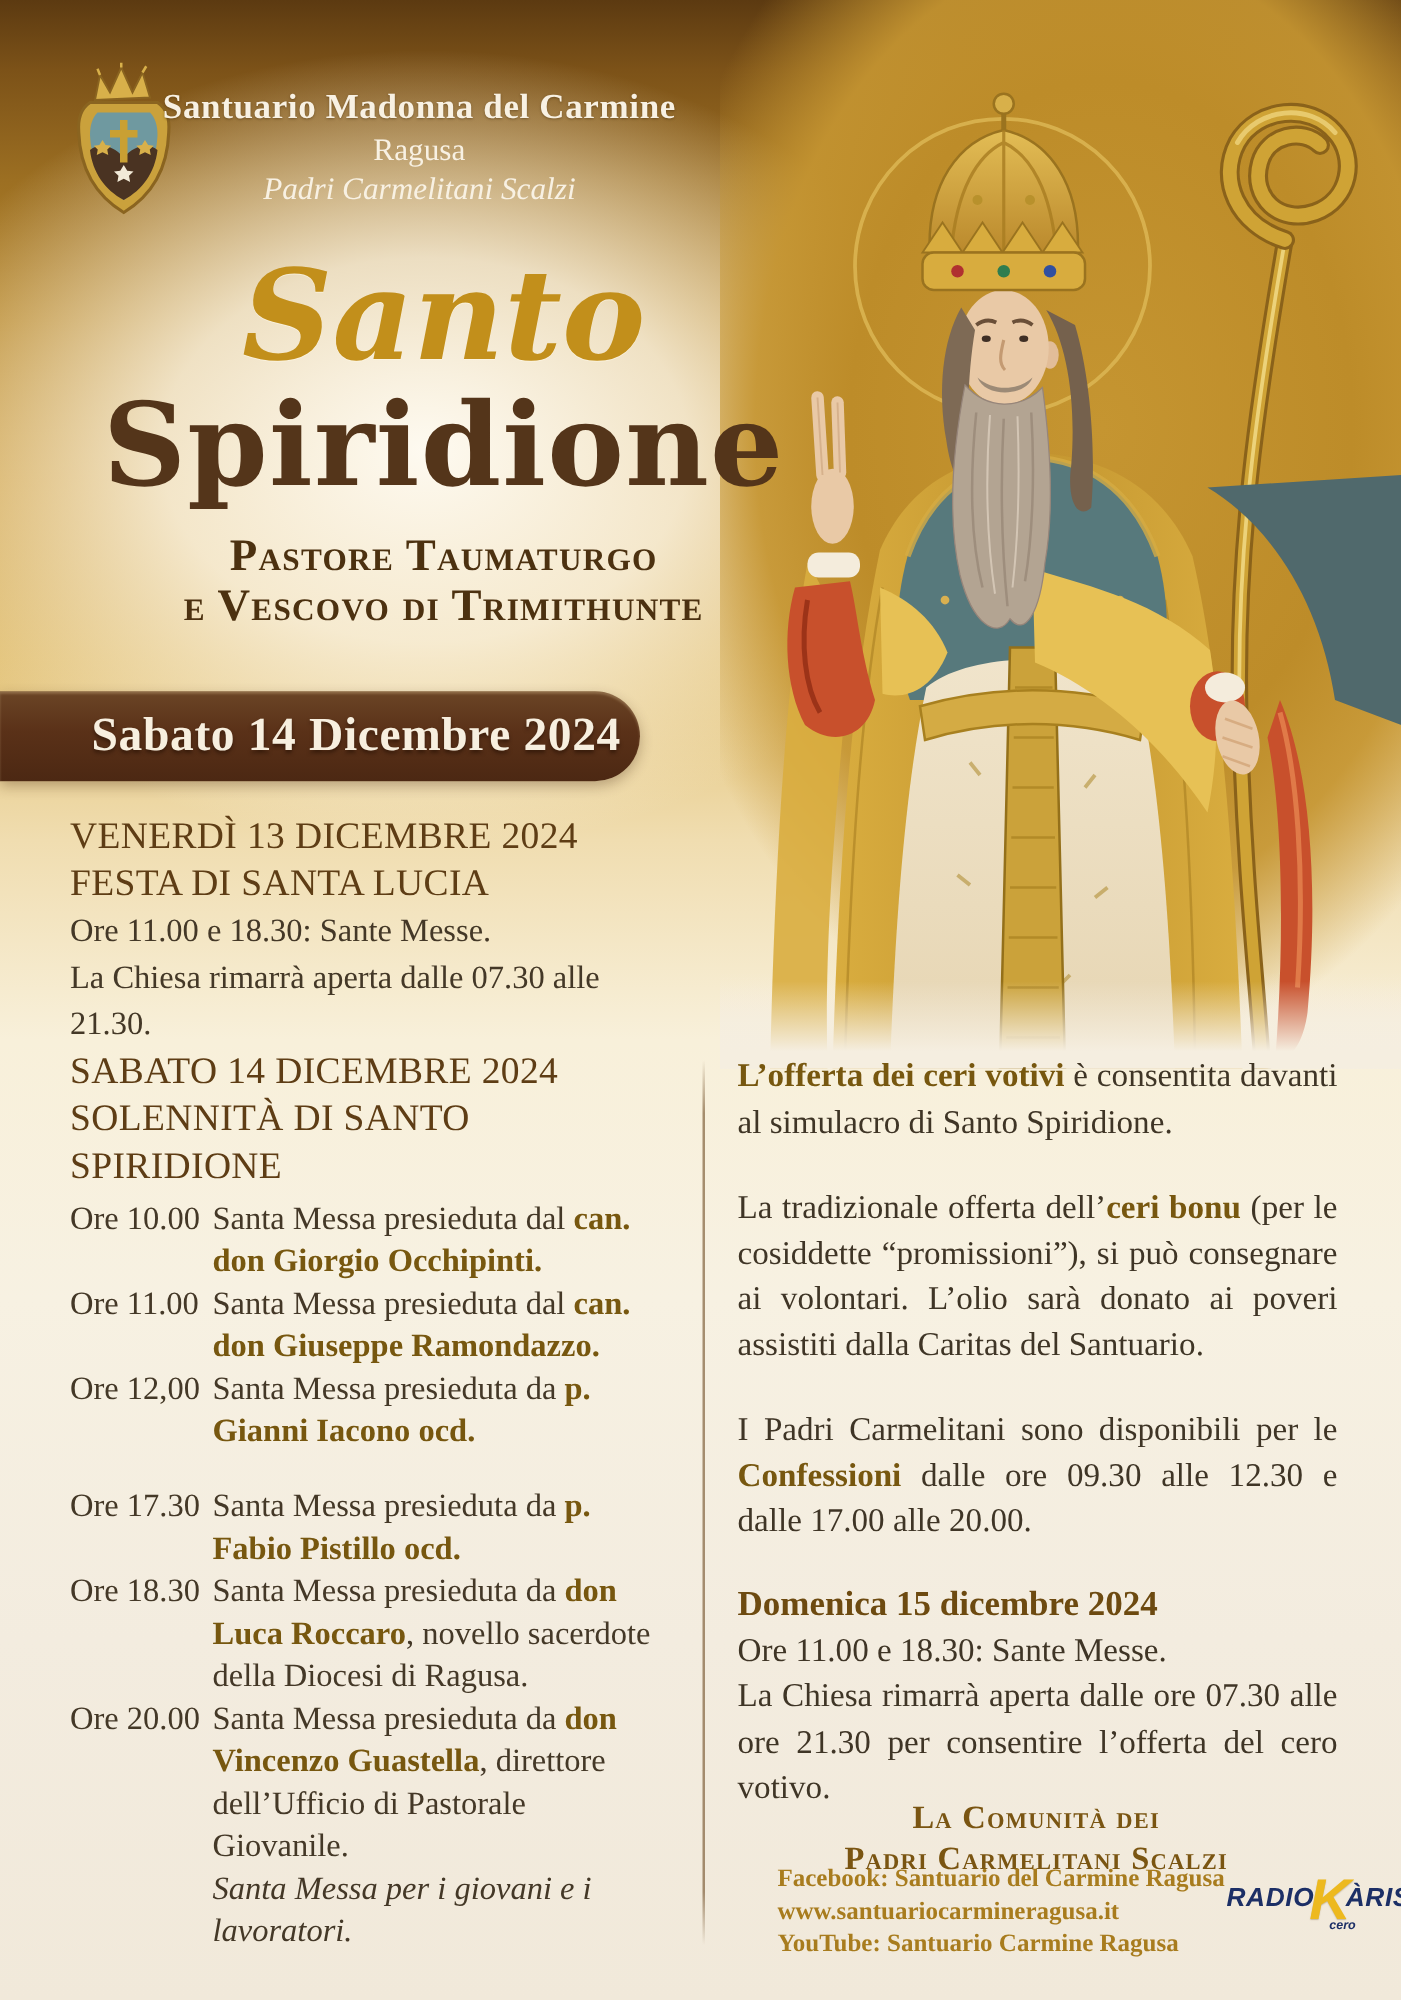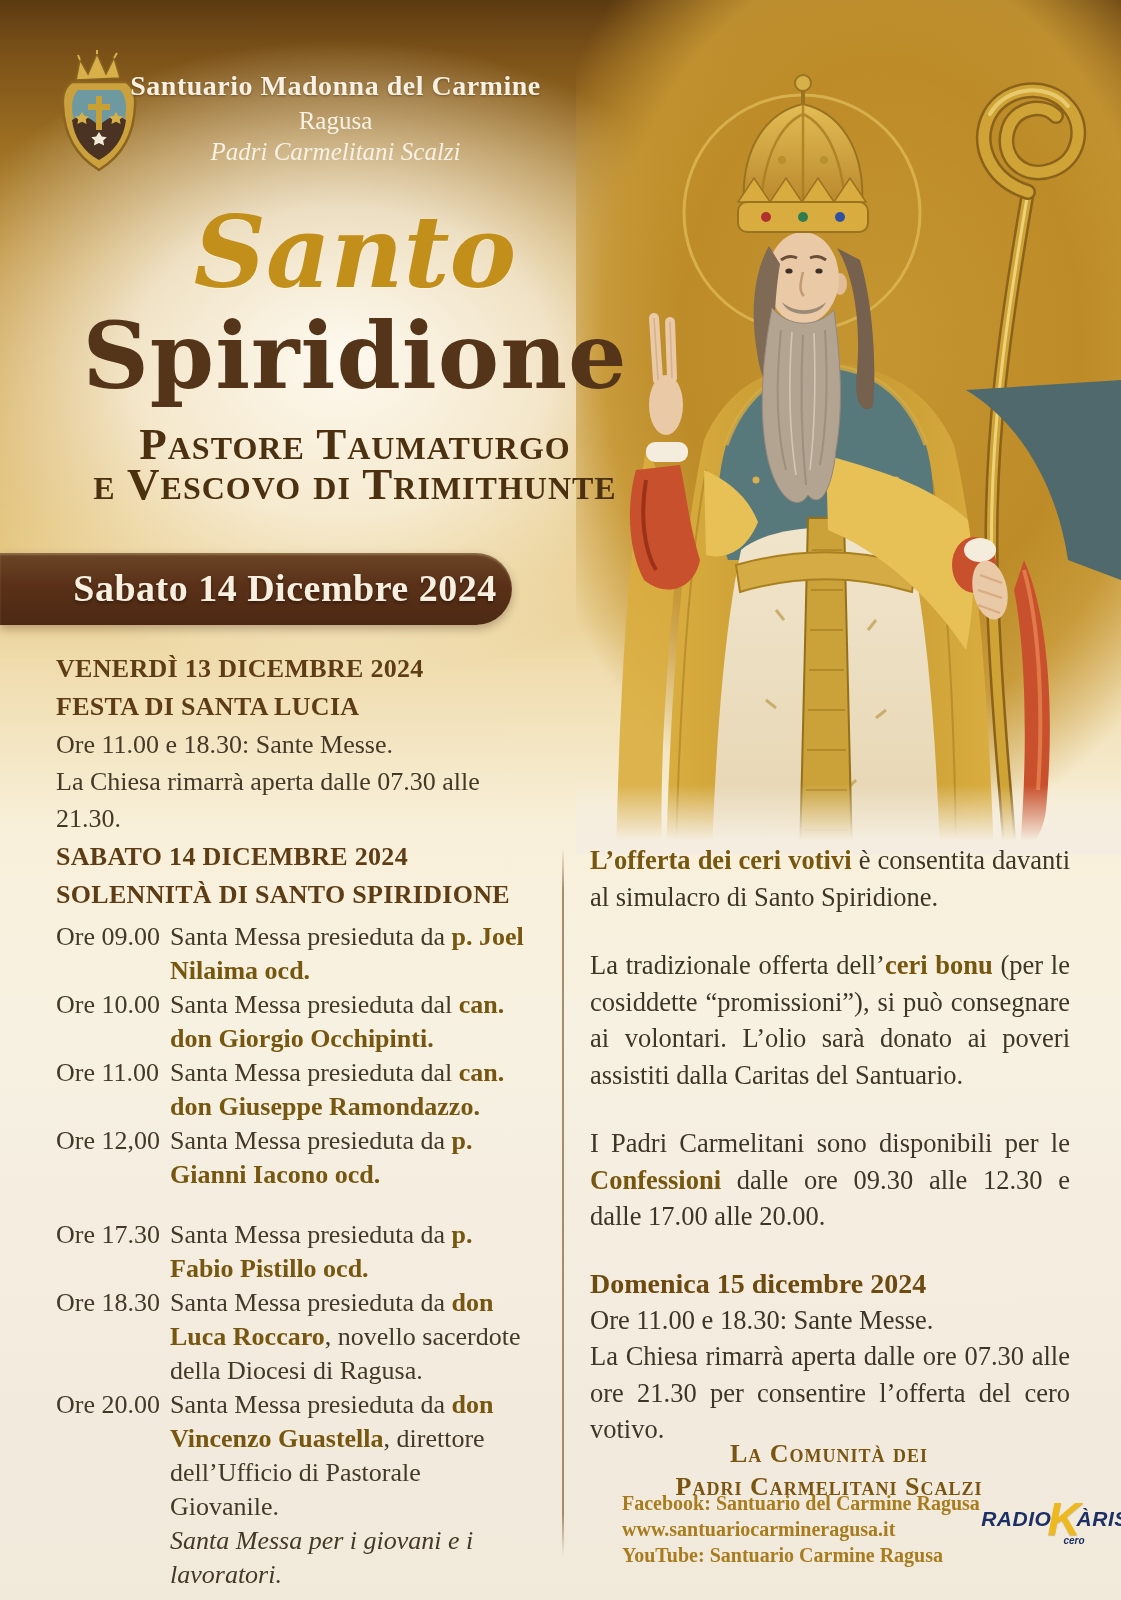--- a/index.html
+++ b/index.html
@@ -14,33 +14,33 @@
   
   .crest{position:absolute;left:54px;top:50px;width:90px;height:132px;}
   .header-text{position:absolute;left:128px;top:70px;width:415px;text-align:center;color:#f8f1e3;}
   .org-name{font-size:28px;font-weight:bold;letter-spacing:.5px;text-shadow:0 1px 2px rgba(60,35,5,.45);}
   .org-city{font-size:25px;margin-top:5px;}
   .org-order{font-size:25px;font-style:italic;margin-top:3px;}
   
   .title-block{position:absolute;left:30px;top:200px;width:650px;text-align:center;z-index:3;}
   .title-santo{font-family:"DejaVu Serif",serif;font-style:italic;font-weight:bold;font-size:100px;line-height:104px;color:#c28f1b;text-shadow:0 1px 0 rgba(255,248,230,.6);}
   .title-spiridione{font-family:"DejaVu Serif",serif;font-weight:bold;font-size:92px;line-height:100px;color:#54351a;letter-spacing:1px;margin-top:2px;}
-  .subtitle{margin-top:18px;font-variant:small-caps;font-weight:bold;font-size:45px;line-height:40px;color:#4c3110;letter-spacing:1px;}
+  .subtitle{margin-top:18px;font-variant:small-caps;font-weight:bold;font-size:36px;line-height:40px;color:#4c3110;letter-spacing:1px;}
   
   .ribbon{position:absolute;left:0;top:553px;width:512px;height:72px;z-index:3;
     background:linear-gradient(180deg,#6b4526 0%,#5a3118 45%,#4c2813 100%);
     border-radius:0 36px 36px 0;
     box-shadow:inset 0 2px 2px rgba(255,230,180,.25), 0 4px 10px rgba(60,30,10,.3);}
   .ribbon span{display:block;line-height:70px;text-align:center;padding-left:58px;
     font-size:38px;font-weight:bold;color:#f7efdf;letter-spacing:.5px;text-shadow:0 2px 3px rgba(30,12,2,.5);}
   
   .left-col{position:absolute;left:56px;width:476px;z-index:2;}
   .sec-friday{top:650px;}
   .sec-saturday{top:838px;}
-  .sec-head{font-size:26px;line-height:38px;font-weight:bold;color:#5e3d15;letter-spacing:.3px;}
+  .sec-head{font-size:30px;line-height:38px;font-weight:normal;color:#5e3d15;letter-spacing:.3px;}
   .body-line{font-size:26px;line-height:37px;color:#443827;}
   .sched{margin-top:6px;}
   .sched-row{display:grid;grid-template-columns:112px 1fr;column-gap:2px;}
   .sched-row.gap-above{margin-top:26px;}
   .sched-time,.sched-desc{font-size:26px;line-height:34px;color:#443827;}
   .bold-gold{font-weight:bold;color:#77570f;}
   .ital{font-style:italic;}
   
   .divider{position:absolute;left:562px;top:848px;width:2px;height:708px;z-index:2;
     background:linear-gradient(180deg,rgba(110,75,35,0) 0%,rgba(110,75,35,.6) 6%,rgba(110,75,35,.6) 94%,rgba(110,75,35,0) 100%);}
@@ -225,24 +225,20 @@
     <div class="sec-head">FESTA DI SANTA LUCIA</div>
     <div class="body-line">Ore 11.00 e 18.30: Sante Messe.</div>
     <div class="body-line">La Chiesa rimarrà aperta dalle 07.30 alle 21.30.</div>
   </div>
 
   <div class="left-col sec-saturday" style="top:838px">
     <div class="sec-head">SABATO 14 DICEMBRE 2024</div>
     <div class="sec-head">SOLENNITÀ DI SANTO SPIRIDIONE</div>
     <div class="sched">
         <div class="sched-row">
-          <div class="sched-time">Ore 09.00</div>
-          <div class="sched-desc"><span>Santa Messa presieduta da </span><span class="bold-gold">p. Joel Nilaima ocd.</span></div>
-        </div>
-        <div class="sched-row">
           <div class="sched-time">Ore 10.00</div>
           <div class="sched-desc"><span>Santa Messa presieduta dal </span><span class="bold-gold">can. don Giorgio Occhipinti.</span></div>
         </div>
         <div class="sched-row">
           <div class="sched-time">Ore 11.00</div>
           <div class="sched-desc"><span>Santa Messa presieduta dal </span><span class="bold-gold">can. don Giuseppe Ramondazzo.</span></div>
         </div>
         <div class="sched-row">
           <div class="sched-time">Ore 12,00</div>
           <div class="sched-desc"><span>Santa Messa presieduta da </span><span class="bold-gold">p. Gianni Iacono ocd.</span></div>

